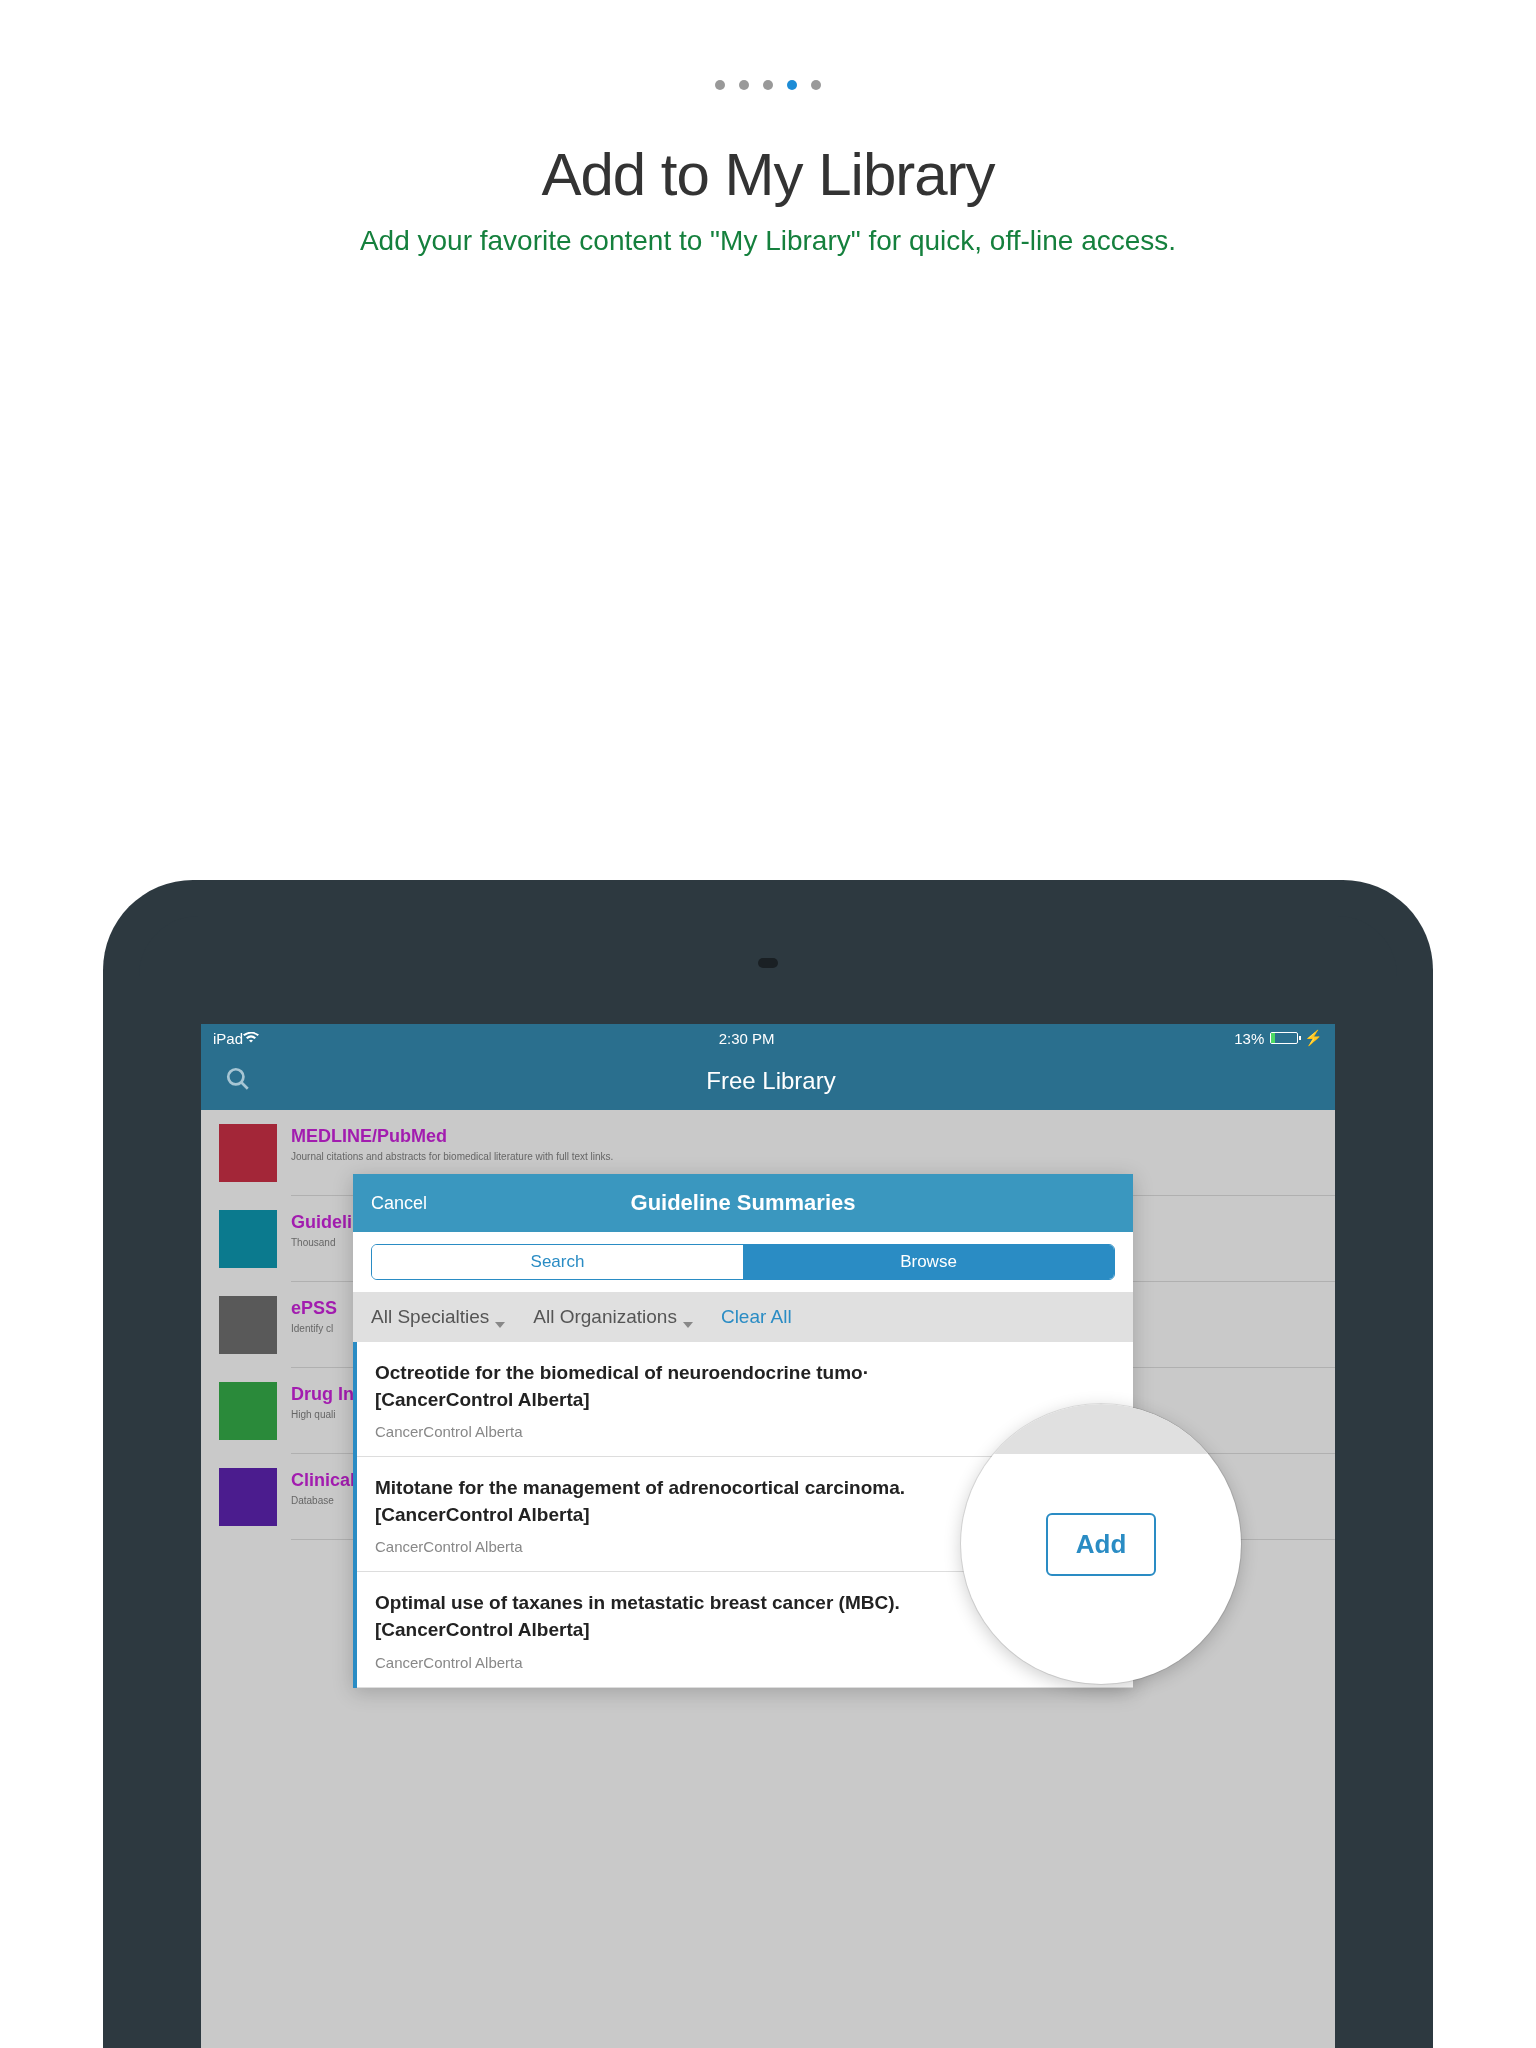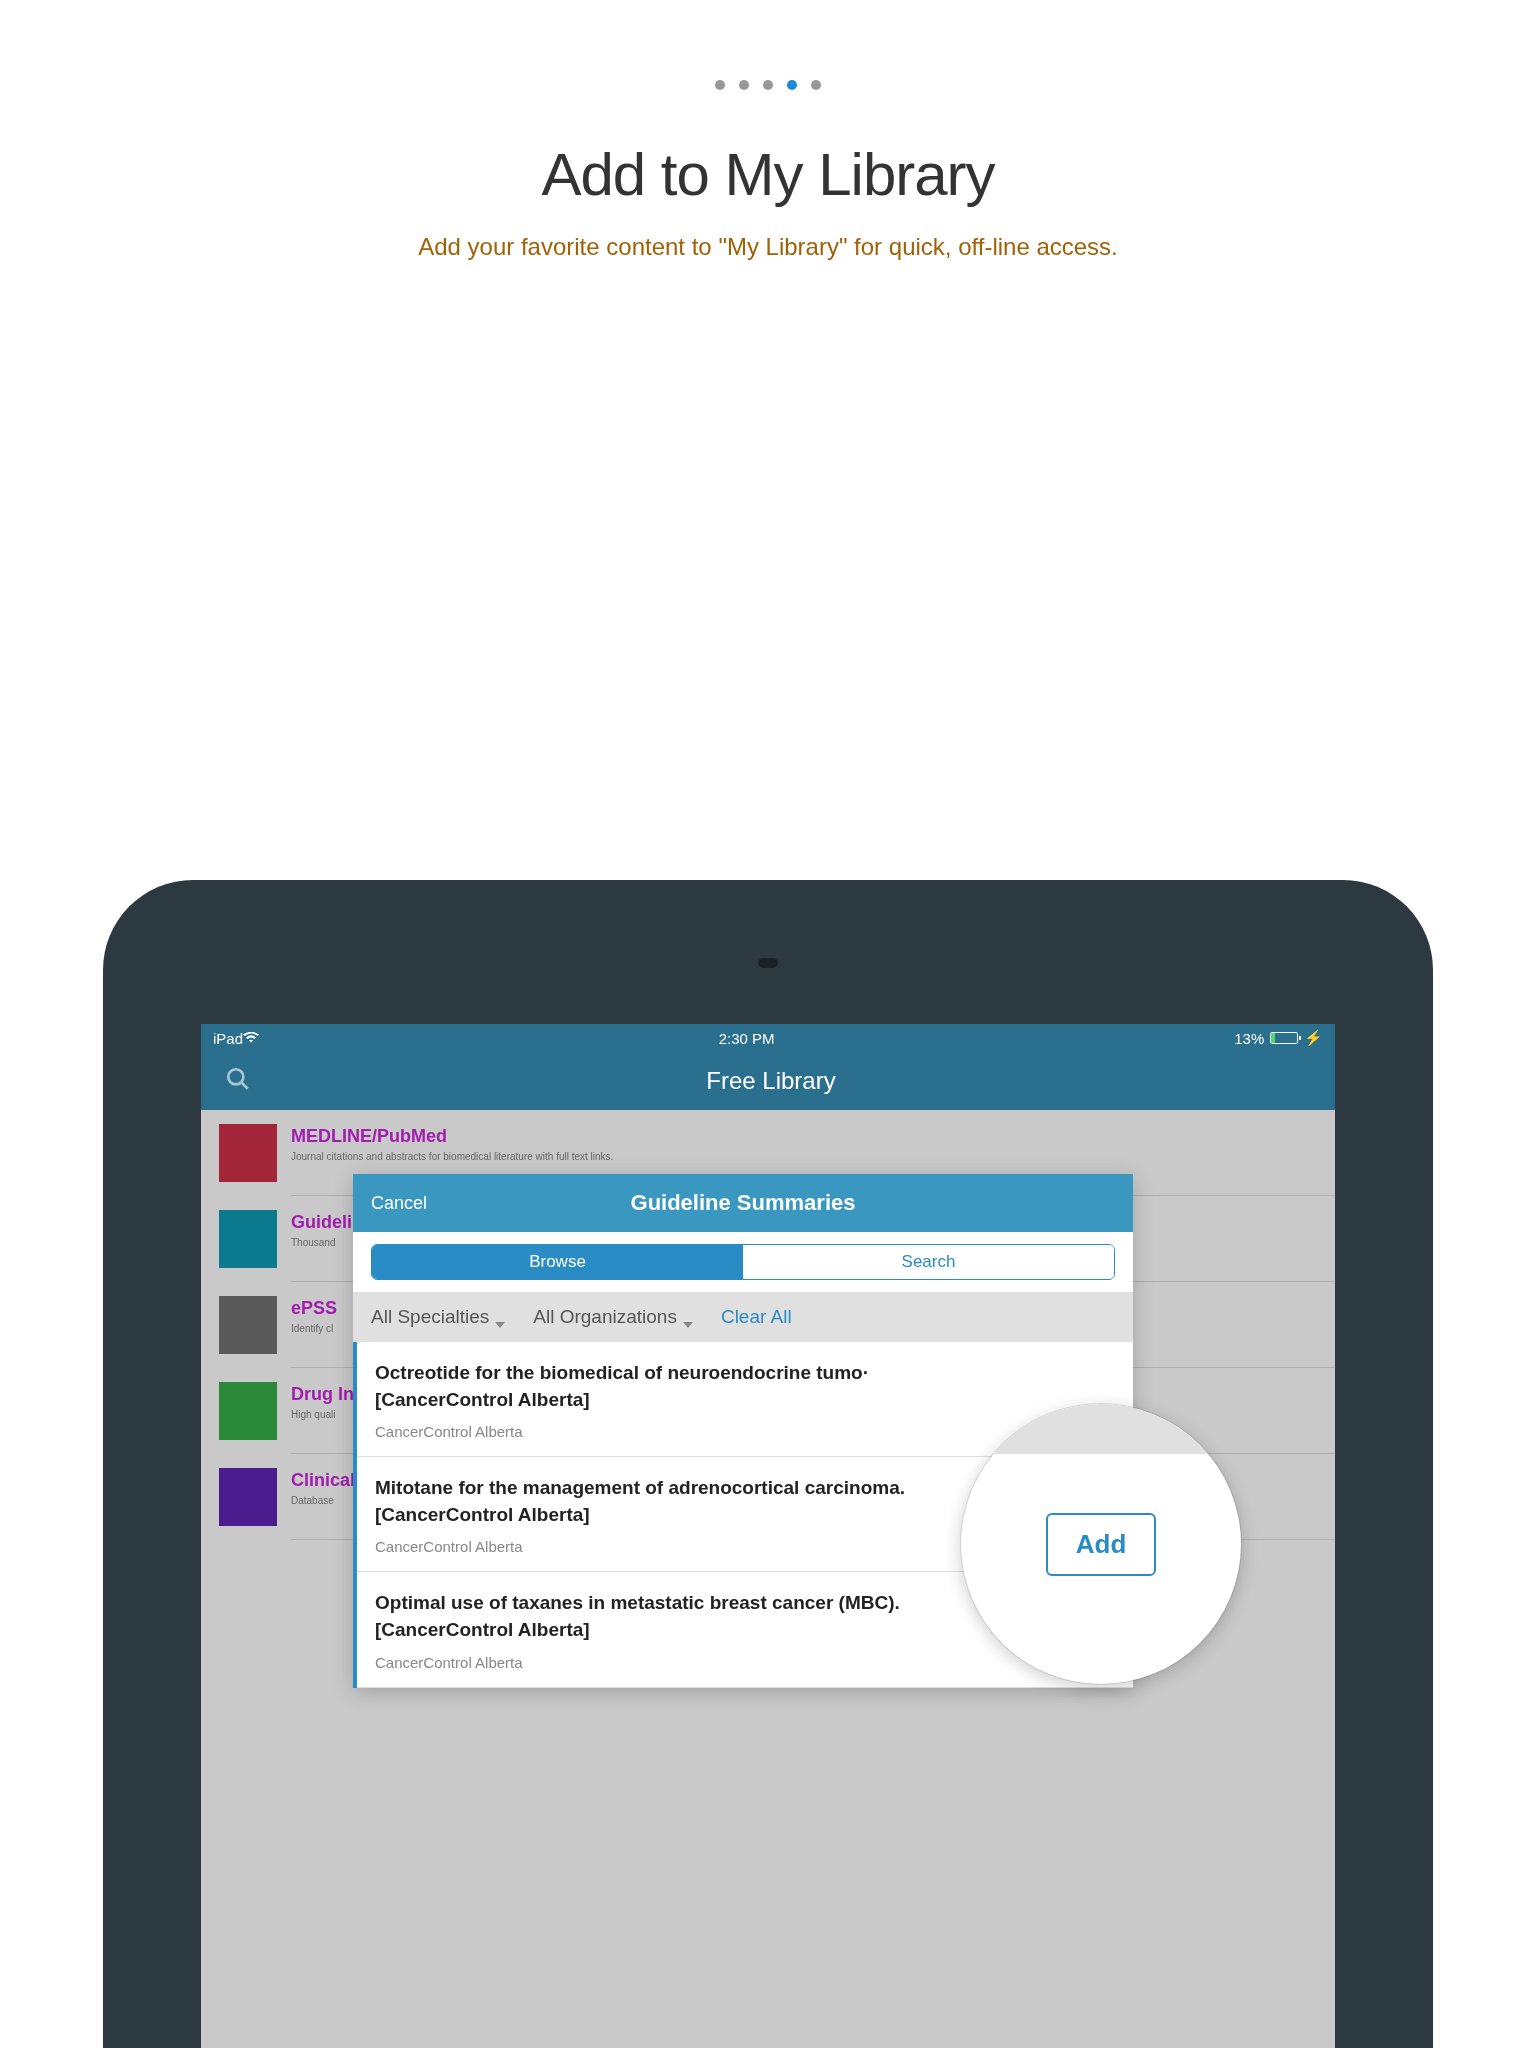--- a/index.html
+++ b/index.html
@@ -27,24 +27,24 @@
     .hero-title {
       text-align: center;
       font-size: 60px;
       font-weight: 300;
       color: #333;
       margin-top: 50px;
       letter-spacing: -1px;
     }
     .hero-subtitle {
       text-align: center;
-      font-size: 24px;
+      font-size: 28px;
       font-weight: 300;
-      color: #a16207;
-      margin-top: 24px;
+      color: #15803d;
+      margin-top: 16px;
     }
     .ipad {
       position: absolute;
       left: 50%;
       transform: translateX(-50%);
       top: 880px;
       width: 1330px;
       height: 1700px;
       background: #2d3940;
       border-radius: 90px;
@@ -374,22 +374,22 @@
           </div>
         </div>
       </div>
 
       <div class="modal">
         <div class="modal-header">
           <div class="modal-cancel">Cancel</div>
           <div class="modal-title">Guideline Summaries</div>
         </div>
         <div class="segmented">
+          <div class="seg">Search</div>
           <div class="seg active">Browse</div>
-          <div class="seg">Search</div>
         </div>
         <div class="filter-bar">
           <div class="filter-drop">
             <span>All Specialties</span>
             <span class="chevron-down"></span>
           </div>
           <div class="filter-drop">
             <span>All Organizations</span>
             <span class="chevron-down"></span>
           </div>

